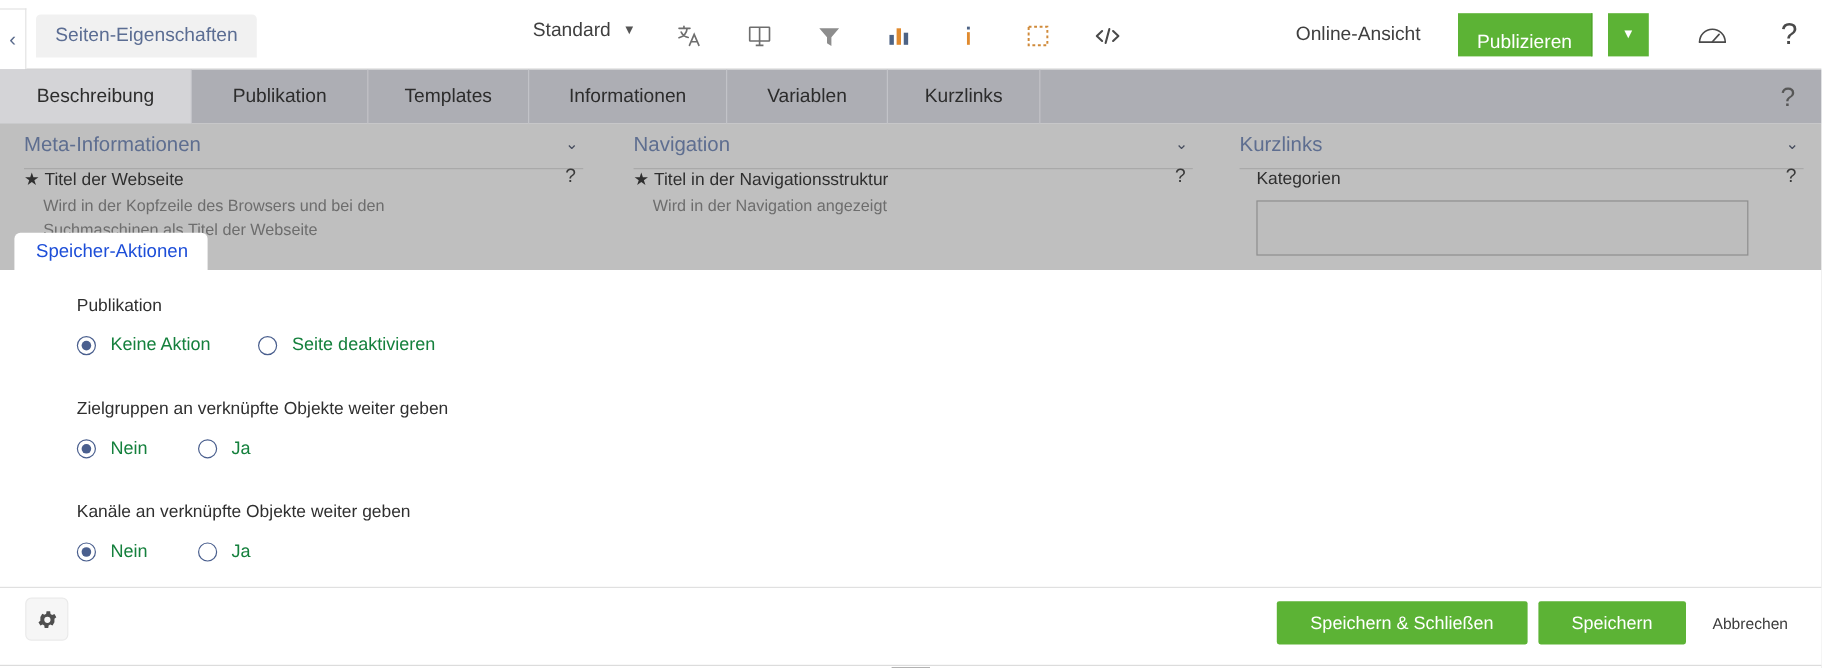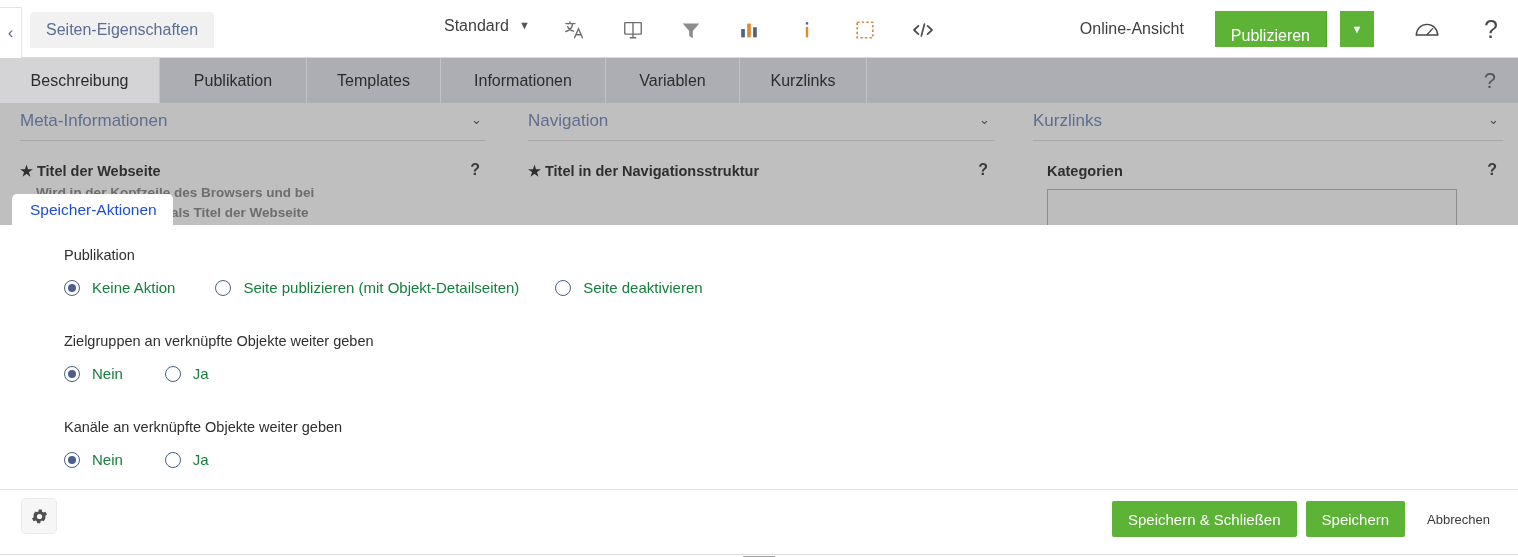--- a/index.html
+++ b/index.html
@@ -200,23 +200,21 @@
     border-bottom: 1px solid #a9a9a9;
     cursor: pointer;
   }
   .section-head .chev {
     position: absolute;
     right: 4px; top: 1px;
     font-size: 13px;
     color: #444b5c;
   }
   .field {
-    margin-top: 22px;
     position: relative;
-    font-weight: bold;
   }
   .field-label {
     font-size: 14.5px;
     color: #2f2f2f;
   }
   .field-label .star {
     color: #2f2f2f;
     margin-right: 4px;
   }
   .field-help {
@@ -340,21 +338,21 @@
     position: absolute;
     right: 18px; top: 11px;
     display: flex;
     align-items: center;
   }
   .btn-green {
     background: #5cb335;
     color: #ffffff;
     border: none;
     height: 36px;
-    padding: 0 16px;
+    padding: 0 28px;
     font-size: 15px;
     font-family: inherit;
     border-radius: 2px;
     cursor: pointer;
     margin-left: 9px;
     white-space: nowrap;
   }
   .btn-plain {
     background: transparent;
     border: none;
@@ -497,20 +495,21 @@
     <div class="col col-2">
       <div class="section-head">
         <span>Navigation</span>
         <span class="chev">⌄</span>
       </div>
       <div class="field">
         <div class="field-label">
           <span class="star">★</span><span>Titel in der Navigationsstruktur</span>
         </div>
         <div class="field-help">?</div>
+        <div class="field-hint">Wird in der Navigation angezeigt</div>
       </div>
     </div>
 
     <div class="col col-3">
       <div class="section-head">
         <span>Kurzlinks</span>
         <span class="chev">⌄</span>
       </div>
       <div class="field">
         <div class="field-label" style="margin-left:14px">
@@ -526,24 +525,20 @@
 
   <div class="modal">
     <div class="modal-body">
 
       <div class="grp" style="top:22px">
         <div class="grp-title">Publikation</div>
         <div class="radio-row">
           <div class="radio-opt" style="margin-right:40px">
             <span class="radio on"></span>
             <span class="radio-label">Keine Aktion</span>
-          </div>
-          <div class="radio-opt" style="margin-right:36px">
-            <span class="radio"></span>
-            <span class="radio-label">Seite publizieren (mit Objekt-Detailseiten)</span>
           </div>
           <div class="radio-opt" style="margin-right:0">
             <span class="radio"></span>
             <span class="radio-label">Seite deaktivieren</span>
           </div>
         </div>
       </div>
 
       <div class="grp" style="top:108px">
         <div class="grp-title">Zielgruppen an verknüpfte Objekte weiter geben</div>

